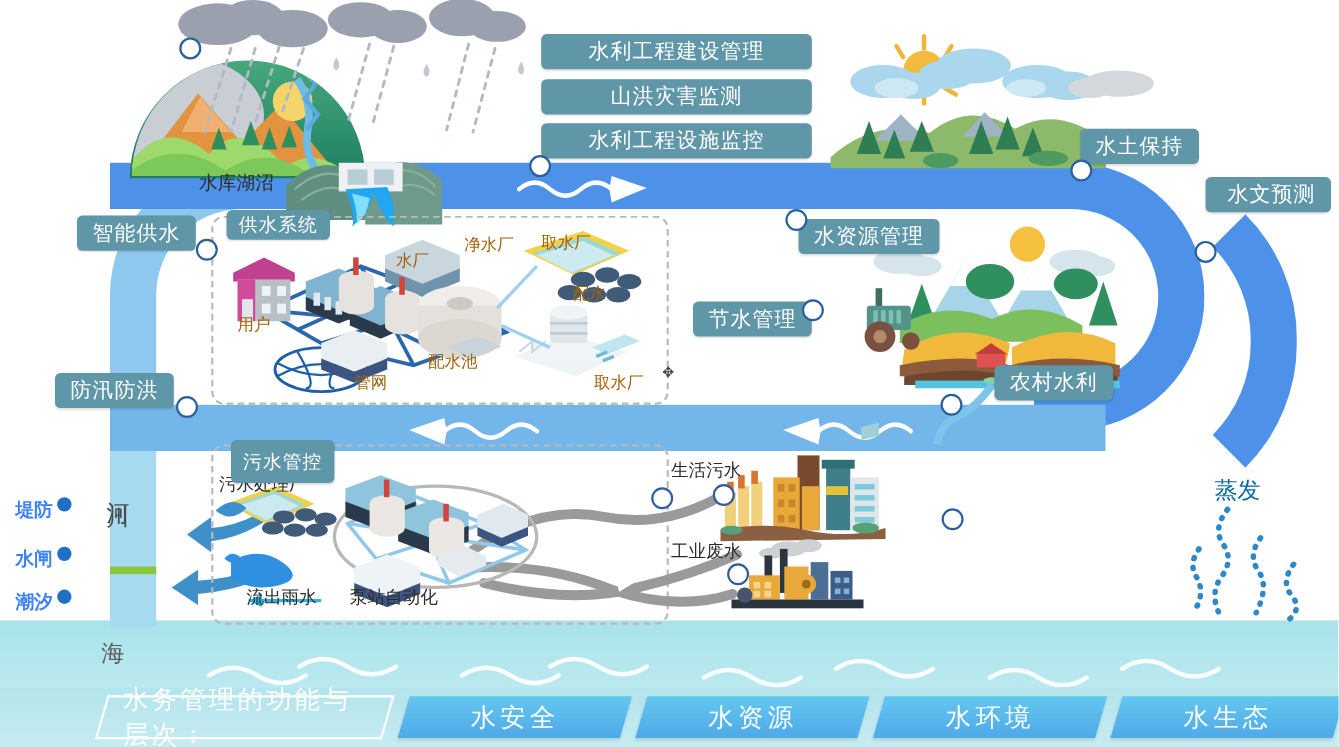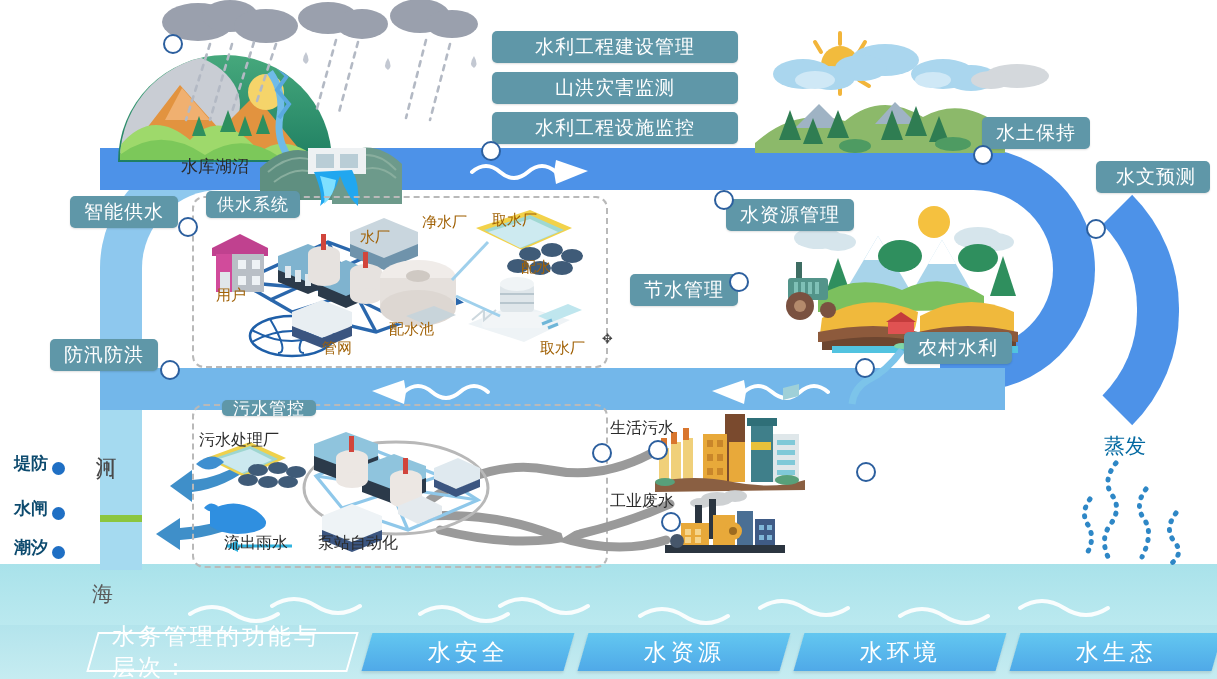--- a/index.html
+++ b/index.html
@@ -28,22 +28,22 @@
        background:linear-gradient(180deg,#a9e2ea 0%,#bdeaf0 60%,#cdeef2 100%);z-index:8;}
 
   
   .dashbox{position:absolute;border:2px dashed #b9b9b9;border-radius:12px;z-index:20;}
 
   
   .cap{position:absolute;font-size:15px;color:#a16207;white-space:nowrap;z-index:35;}
   .cap.dk{color:#2b2b2b;font-size:16px;}
 
   
-  .sidemark{position:absolute;font-size:17px;color:#0c4a6e;white-space:nowrap;z-index:40;
-            display:flex;align-items:flex-end;gap:4px;font-weight:bold;}
+  .sidemark{position:absolute;font-size:17px;color:#3b82f6;white-space:nowrap;z-index:40;
+            display:flex;align-items:flex-start;gap:4px;font-weight:bold;}
   .sidemark .bullet{width:13px;height:13px;border-radius:50%;background:#1f6fc4;display:inline-block;}
 
   .vlabel{position:absolute;writing-mode:vertical-rl;font-size:21px;color:#4a4a4a;z-index:35;letter-spacing:2px;}
   .sealabel{position:absolute;font-size:21px;color:#5b5b5b;z-index:35;}
 
   
   .bottombar{position:absolute;left:0;bottom:0;width:1217px;height:54px;
              background:linear-gradient(180deg,#b3e4ec 0%,#c6ecf1 100%);z-index:60;
              display:flex;align-items:center;padding-left:92px;box-sizing:border-box;gap:14px;}
   .bbTitle{color:#ffffff;font-size:23px;letter-spacing:3px;border:2px solid #ffffff;
@@ -396,21 +396,21 @@
   <div class="cap" style="left:216px;top:286px;">用户</div>
   <div class="cap" style="left:360px;top:228px;">水厂</div>
   <div class="cap" style="left:422px;top:213px;">净水厂</div>
   <div class="cap" style="left:492px;top:211px;">取水厂</div>
   <div class="cap" style="left:521px;top:258px;">配水</div>
   <div class="cap" style="left:389px;top:320px;">配水池</div>
   <div class="cap" style="left:322px;top:339px;">管网</div>
   <div class="cap" style="left:540px;top:339px;">取水厂</div>
 
   <div class="dashbox" style="left:192px;top:404px;width:412px;height:160px;"></div>
-  <div class="lbl" style="left:210px;top:400px;height:16px;font-size:17px;padding:0 11px;margin-left:12px;">污水管控</div>
+  <div class="lbl" style="left:210px;top:400px;height:39px;font-size:17px;padding:0 11px;">污水管控</div>
 
   <svg class="art" style="left:196px;top:424px;z-index:22;" width="410" height="140" viewBox="0 0 410 140">
 
     <g>
       <path d="M10,34 l44,-16 l36,16 l-42,19 z" fill="#efd14c"></path>
       <path d="M16,35 l38,-13 l28,13 l-34,15 z" fill="#9ed6d0"></path>
       <path d="M20,36 l34,-11 l22,11 l-30,13 z" fill="#cce9ef"></path>
       <path d="M0,40 q16,-14 28,-2 q-14,14 -28,2" fill="#3e8fd0"></path>
     </g>
     <g fill="#3f5b78">

